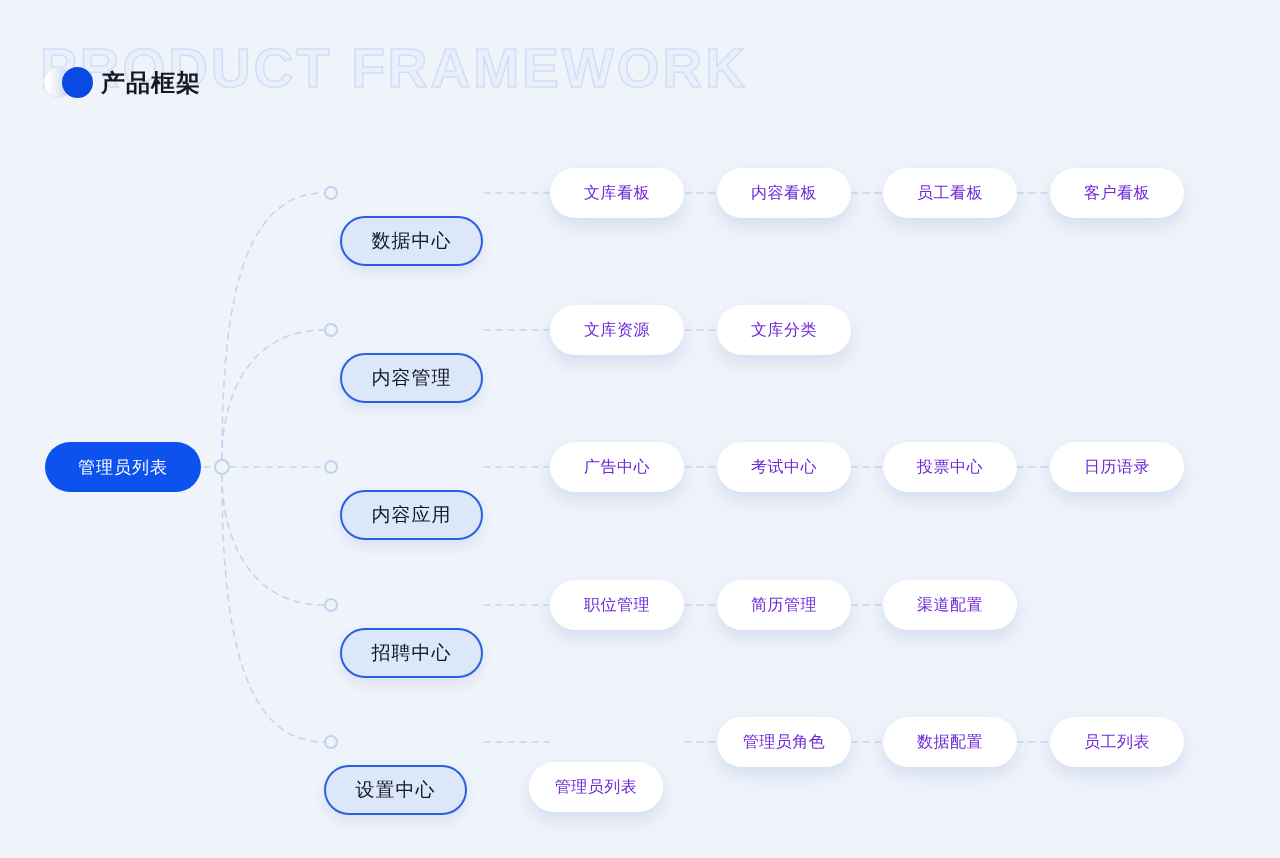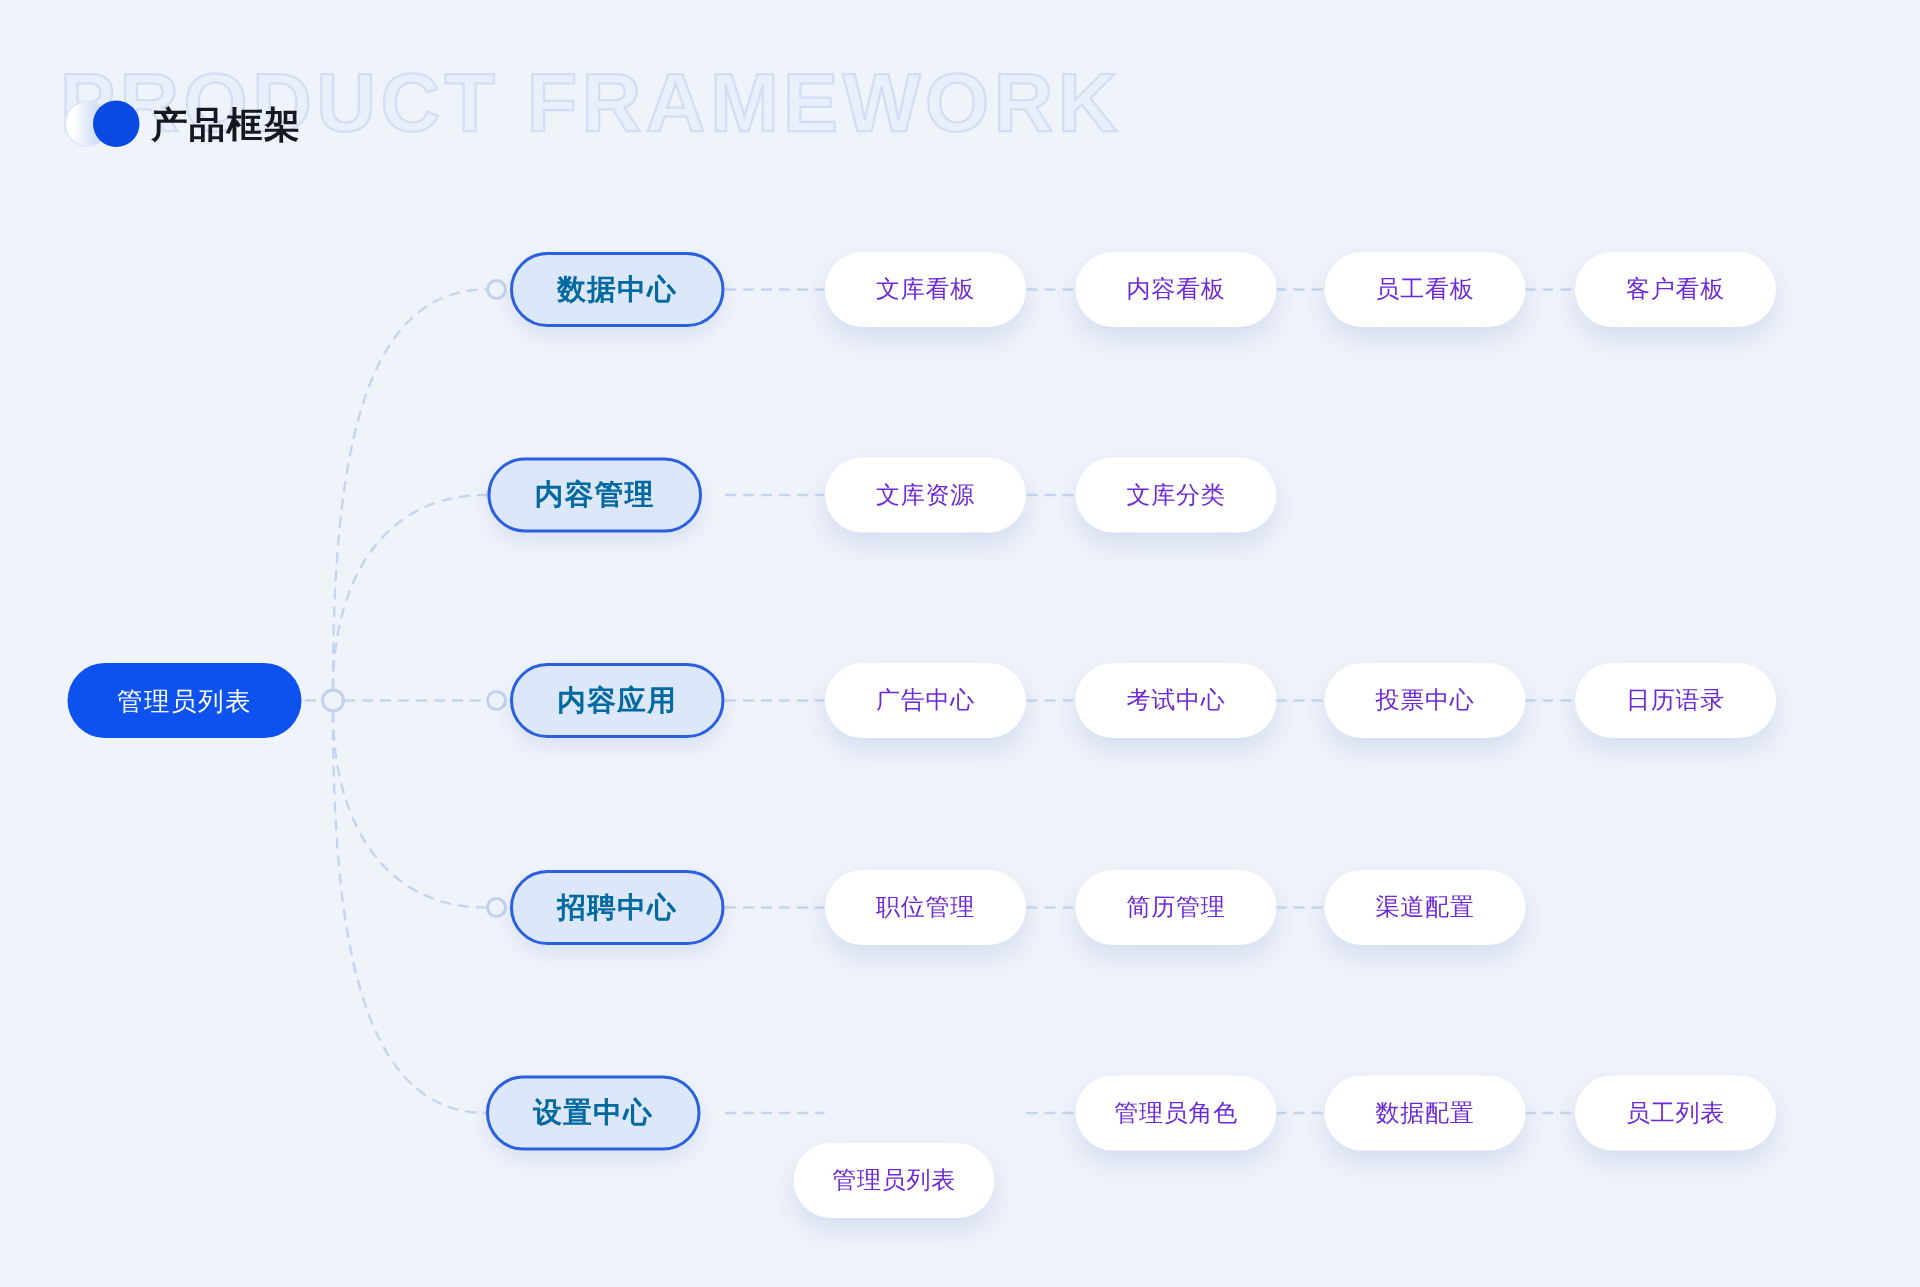--- a/index.html
+++ b/index.html
@@ -53,23 +53,24 @@
     height: 50px; border-radius: 25px;
     display: flex; align-items: center; justify-content: center;
     white-space: nowrap;
   }
   .root {
     width: 156px; background: #0d52ef; color: #ffffff;
     font-size: 17px; font-weight: 500; letter-spacing: 1px;
   }
   .branch {
     width: 143px; background: #dce7f9;
-    border: 2px solid #2a60e0; color: #0369a1;
-    font-size: 19px; font-weight: 700; letter-spacing: 1px;
+    border: 2px solid #2a60e0; color: #0f172a;
+    font-size: 19px; font-weight: 400; letter-spacing: 1px;
     box-shadow: 0 6px 12px rgba(120, 150, 210, 0.18);
+    margin-top: 48px;
   }
   .leaf {
     width: 134px; background: #ffffff; color: #6d28d9;
     font-size: 16px; letter-spacing: 0.5px;
     box-shadow: 0 8px 16px rgba(148, 170, 215, 0.28);
   }
 </style>
 </head>
 <body>
 
@@ -123,21 +124,21 @@
 </svg>
 
 <div class="node root" style="left:45px; top:442px;">管理员列表</div>
 
 <div class="node branch" style="left:340px; top:168px;">数据中心</div>
 <div class="node leaf" style="left:550px; top:168px;">文库看板</div>
 <div class="node leaf" style="left:717px; top:168px;">内容看板</div>
 <div class="node leaf" style="left:883px; top:168px;">员工看板</div>
 <div class="node leaf" style="left:1050px; top:168px;">客户看板</div>
 
-<div class="node branch" style="left:325px; top:305px;">内容管理</div>
+<div class="node branch" style="left:340px; top:305px;">内容管理</div>
 <div class="node leaf" style="left:550px; top:305px;">文库资源</div>
 <div class="node leaf" style="left:717px; top:305px;">文库分类</div>
 
 <div class="node branch" style="left:340px; top:442px;">内容应用</div>
 <div class="node leaf" style="left:550px; top:442px;">广告中心</div>
 <div class="node leaf" style="left:717px; top:442px;">考试中心</div>
 <div class="node leaf" style="left:883px; top:442px;">投票中心</div>
 <div class="node leaf" style="left:1050px; top:442px;">日历语录</div>
 
 <div class="node branch" style="left:340px; top:580px;">招聘中心</div>

